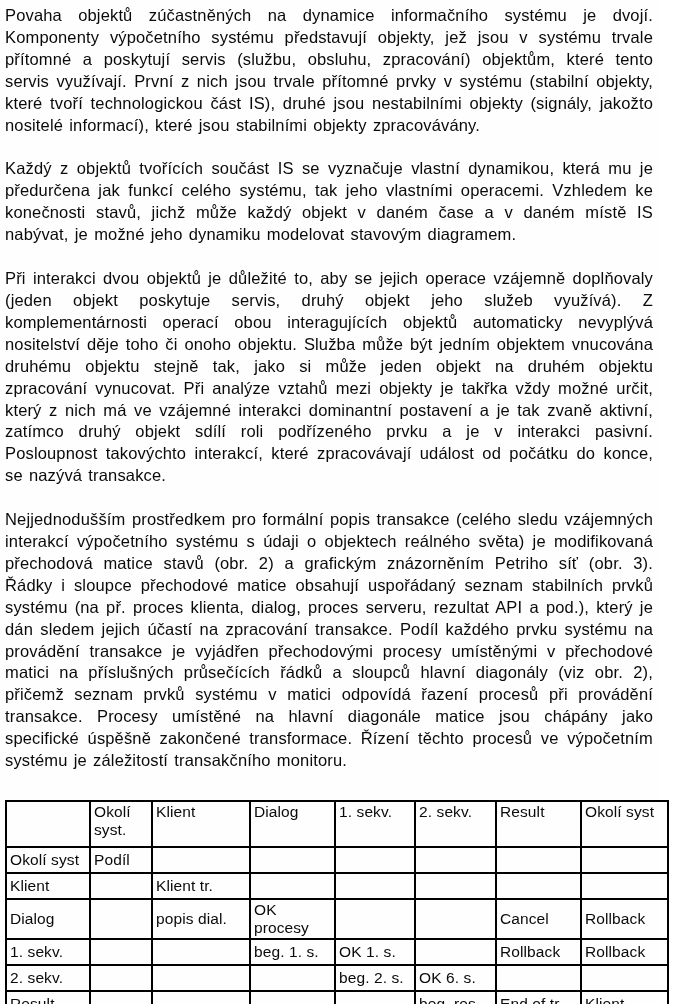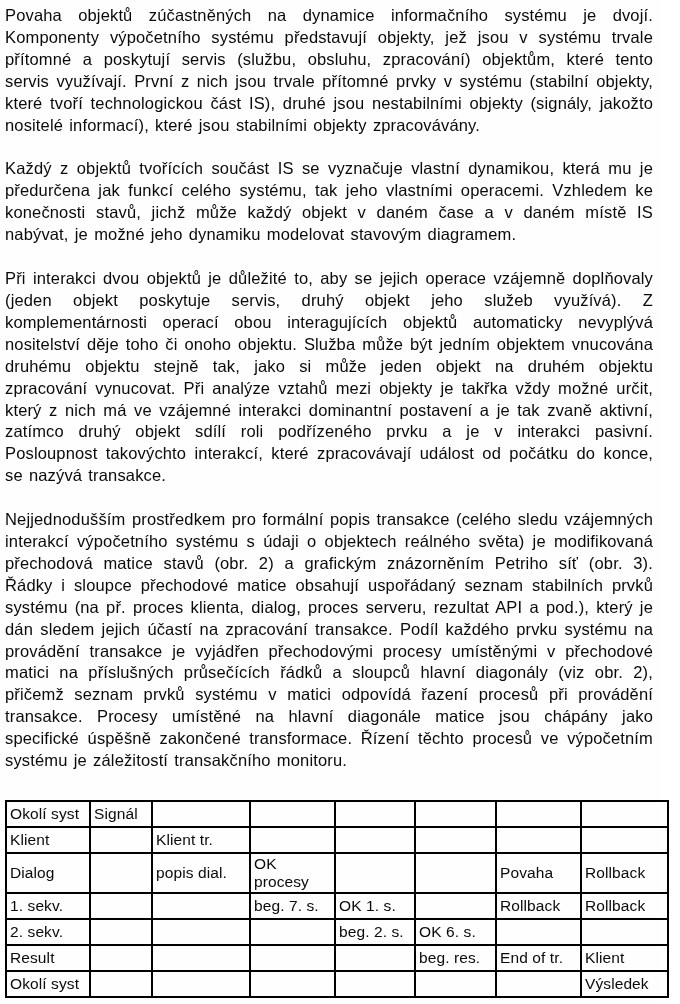--- a/index.html
+++ b/index.html
@@ -66,23 +66,33 @@
       <col style="width:84px">
         <col style="width:62px">
         <col style="width:98px">
         <col style="width:85px">
       <col style="width:80px">
         <col style="width:81px">
         <col style="width:85px">
         <col style="width:87px">
     </colgroup>
     <tbody>
+      <tr class="hdr">
+        <td></td>
+        <td>Okolí syst.</td>
+        <td>Klient</td>
+        <td>Dialog</td>
+        <td>1. sekv.</td>
+        <td>2. sekv.</td>
+        <td>Result</td>
+        <td>Okolí syst</td>
+      </tr>
       <tr>
         <td>Okolí syst</td>
-        <td>Signál</td>
+        <td>Podíl</td>
         <td></td>
         <td></td>
         <td></td>
         <td></td>
         <td></td>
         <td></td>
       </tr>
       <tr>
         <td>Klient</td>
         <td></td>
@@ -93,28 +103,28 @@
         <td></td>
         <td></td>
       </tr>
       <tr>
         <td>Dialog</td>
         <td></td>
         <td>popis dial.</td>
         <td>OK procesy</td>
         <td></td>
         <td></td>
-        <td>Povaha</td>
+        <td>Cancel</td>
         <td>Rollback</td>
       </tr>
       <tr>
         <td>1. sekv.</td>
         <td></td>
         <td></td>
-        <td>beg. 7. s.</td>
+        <td>beg. 1. s.</td>
         <td>OK 1. s.</td>
         <td></td>
         <td>Rollback</td>
         <td>Rollback</td>
       </tr>
       <tr>
         <td>2. sekv.</td>
         <td></td>
         <td></td>
         <td></td>

